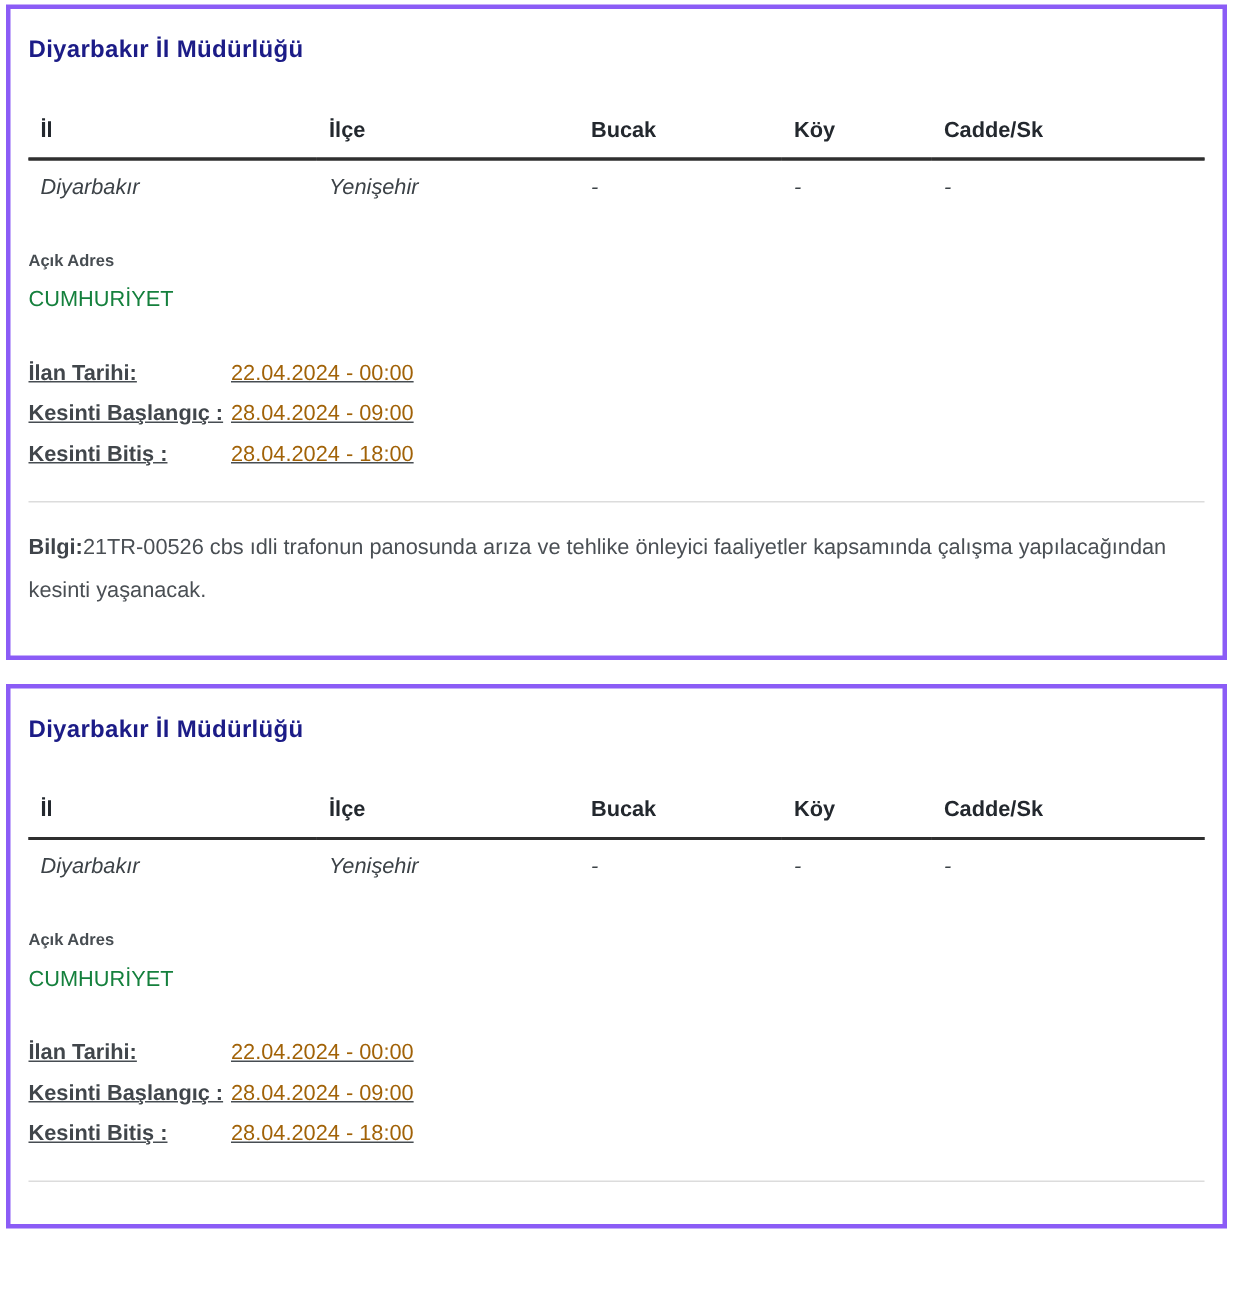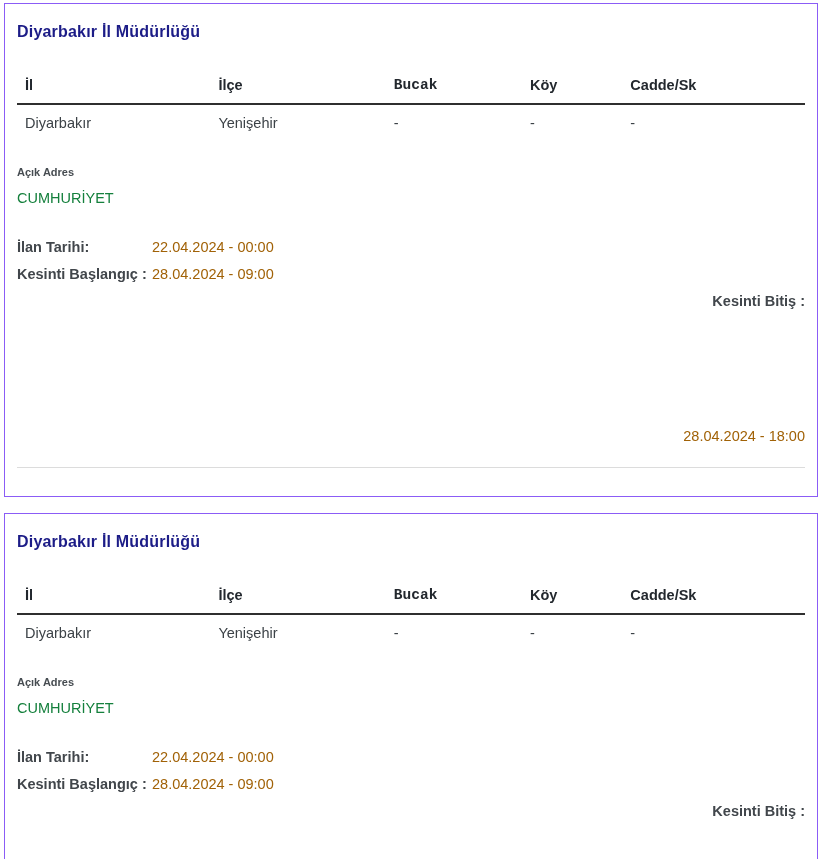--- a/index.html
+++ b/index.html
@@ -11,21 +11,21 @@
   body {
     width: 822px;
     height: 859px;
     overflow: hidden;
     box-sizing: border-box;
     padding: 3px 4px;
     font-family: "Liberation Sans", "DejaVu Sans", sans-serif;
     color: #474d52;
   }
   .card {
-    border: 1px solid #8b5cf6;
+    border: 3px solid #8b5cf6;
     background: #ffffff;
     padding: 19px 12px 28px;
     margin-bottom: 16px;
     box-sizing: border-box;
   }
   .card-title {
     margin: 0 0 36px 0;
     font-size: 16px;
     line-height: 18px;
     font-weight: bold;
@@ -44,48 +44,50 @@
     font-weight: bold;
     color: #23282e;
     padding: 0 8px 9px 8px;
     border-bottom: 2px solid #2f2f2f;
   }
   table.outage-table td {
     font-size: 14.5px;
     line-height: 17px;
     color: #3c4247;
     padding: 10px 8px 14px 8px;
+    font-style: italic;
   }
   .c1 { width: 25%; margin-left: 48px; }
   .c2 { width: 22.5%; }
-  .c3 { width: 17%; font-family: Liberation Mono, monospace; }
+  .c3 { width: 17%; }
   .c4 { width: 12%; }
   .c5 { width: 23.5%; margin-left: 36px; }
   .address { margin-top: 18px; }
   .address-label {
     font-size: 11px;
     line-height: 17px;
     font-weight: bold;
     color: #474d52;
     margin-bottom: 9px;
   }
   .address-value {
     font-size: 14.5px;
     line-height: 17px;
     color: #15803d;
   }
   .dates { margin-top: 32px; }
   .date-row {
     display: flex;
-    align-items: flex-end;
+    align-items: center;
     margin-bottom: 10px;
     font-size: 14.5px;
     line-height: 17px;
-  }
-  .date-row:last-child { margin-bottom: 0; flex-direction: column; }
+    text-decoration: underline;
+  }
+  .date-row:last-child { margin-bottom: 0; }
   .date-label {
     flex: 0 0 135px;
     font-weight: bold;
     color: #41464b;
   }
   .date-value { color: #a16207; }
   .divider {
     border: none;
     border-top: 1px solid #dcdcdc;
     margin: 22px 0 0 0;
@@ -141,20 +143,21 @@
       <span class="date-value">28.04.2024 - 09:00</span>
     </div>
     <div class="date-row">
       <span class="date-label">Kesinti Bitiş :</span>
       <span class="date-value">28.04.2024 - 18:00</span>
     </div>
   </div>
 
   <hr class="divider">
 
+  <p class="info"><span class="info-label">Bilgi:</span><span>21TR-00526 cbs ıdli trafonun panosunda arıza ve tehlike önleyici faaliyetler kapsamında çalışma yapılacağından kesinti yaşanacak.</span></p>
 </section>
 
 <section class="card">
   <h2 class="card-title">Diyarbakır İl Müdürlüğü</h2>
 
   <table class="outage-table">
     <thead>
       <tr>
         <th class="c1">İl</th>
         <th class="c2">İlçe</th>

